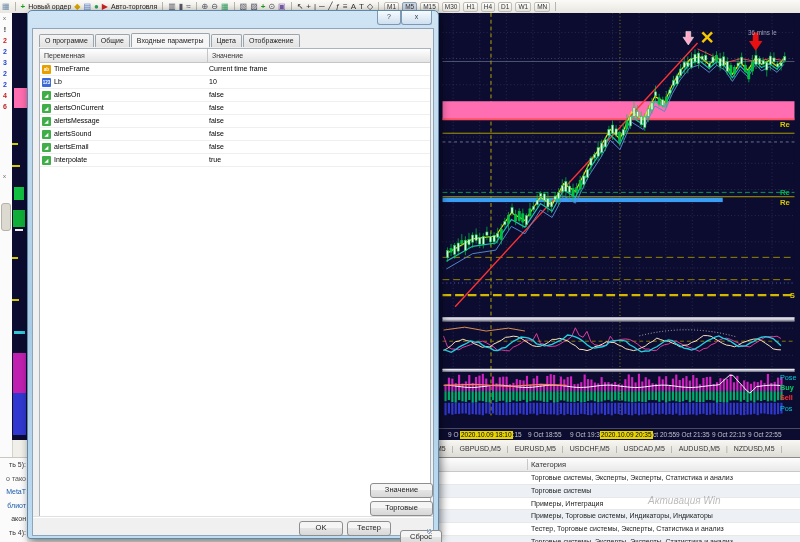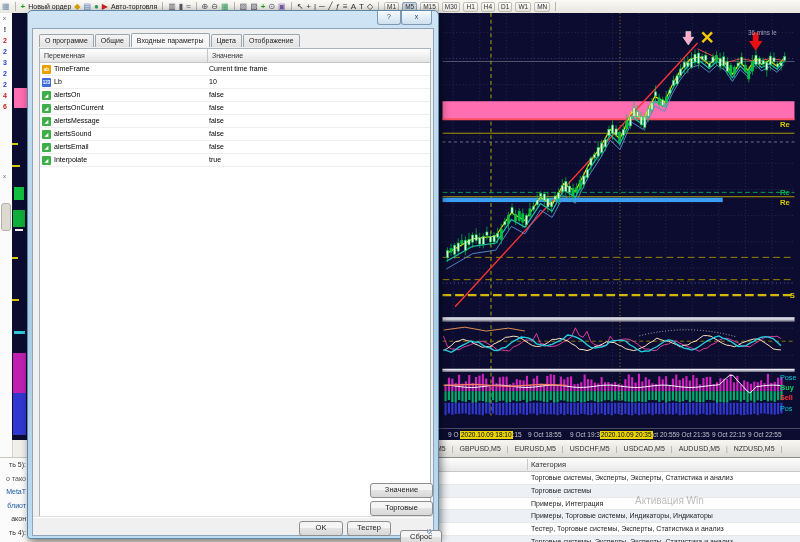--- a/index.html
+++ b/index.html
@@ -65,21 +65,21 @@
          overflow:hidden;white-space:nowrap;}
   .ctab-sep{color:#9a978c;margin:0 4px;font-size:7px;}
   .catpanel{left:437px;top:457px;width:363px;height:85px;background:#fff;border-top:1px solid #8a8a8a;overflow:hidden;}
   .cathead{height:13px;background:linear-gradient(#fdfdfd,#e9e9e9);border-bottom:1px solid #c8c8c8;position:relative;
            font-size:7.5px;color:#333;line-height:13px;}
   .cathead .divider{position:absolute;left:90px;top:1px;bottom:1px;width:1px;background:#c8c8c8;}
   .cathead .txt{position:absolute;left:94px;}
   .catrow{height:11.8px;font-size:7px;color:#222;padding-left:94px;line-height:11.8px;
           white-space:nowrap;overflow:hidden;border-bottom:1px solid #e8e8e8;}
   .catrow.alt{background:#edf1f6;}
-  .wmark{position:absolute;left:198px;top:37px;font-size:10px;color:#777;opacity:.5;white-space:nowrap;}
+  .wmark{position:absolute;left:211px;top:37px;font-size:10px;color:#777;opacity:.5;white-space:nowrap;font-style:italic;}
 </style>
 </head>
 <body>
 
 <div class="stage">
 
   <div class="abs toolbar" id="toolbar">
       <span class="tb-ic" style="color: rgb(106, 138, 168);">▦</span>
       <span class="tb-sep"></span>
       <span class="tb-ic" style="color: rgb(24, 160, 24); font-weight: bold;">+</span>

